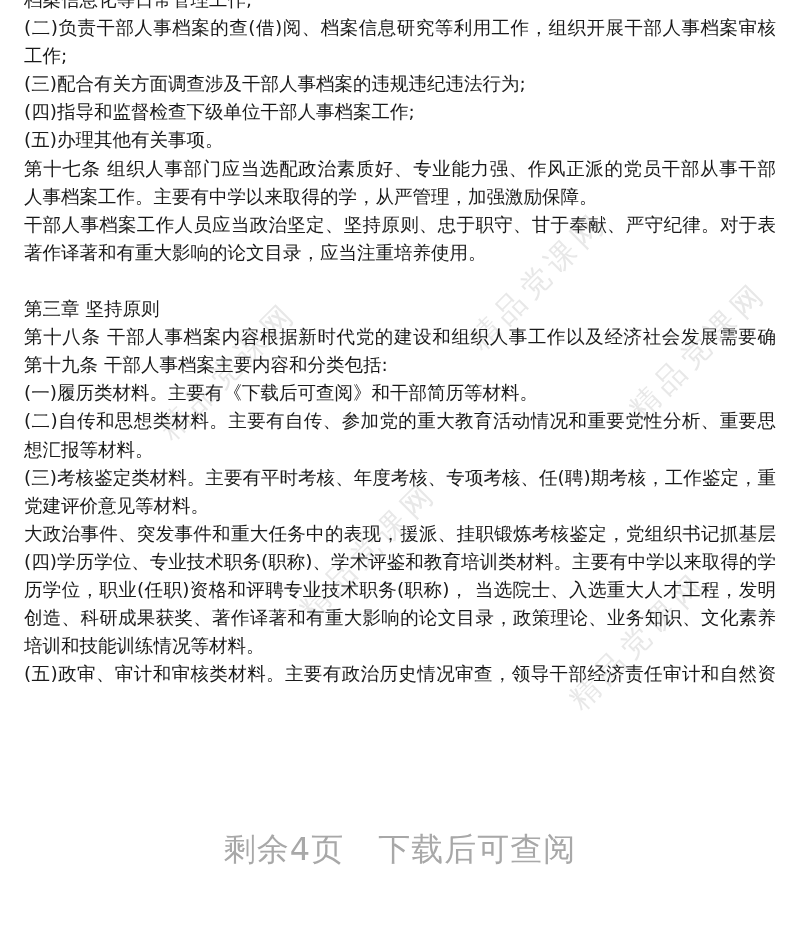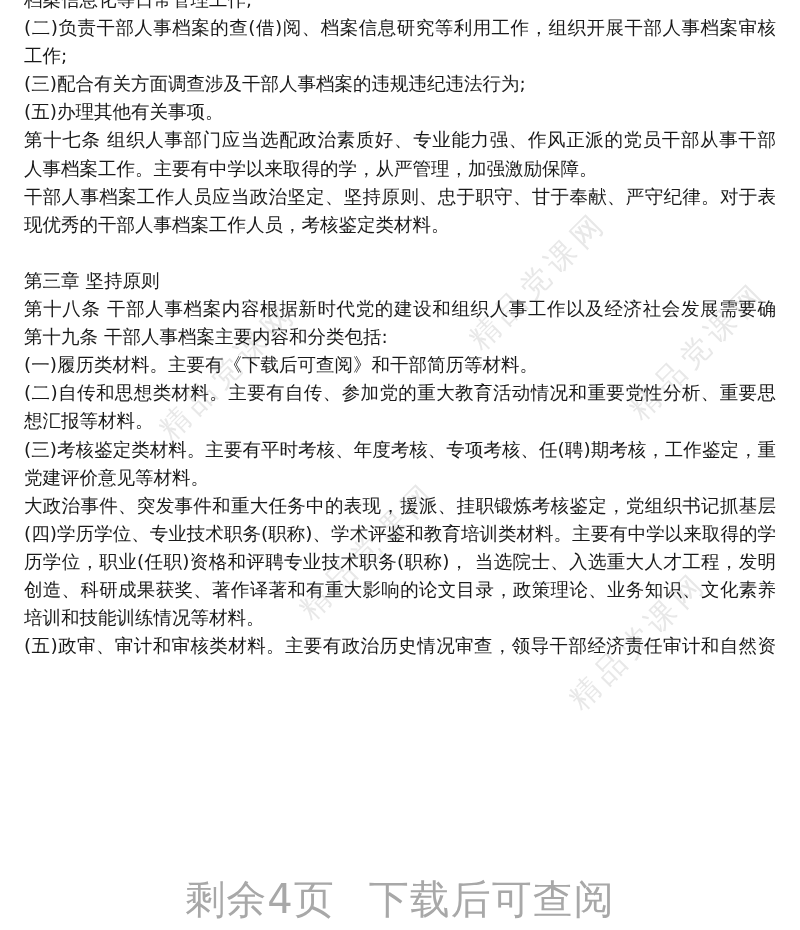--- a/index.html
+++ b/index.html
@@ -4,44 +4,45 @@
 <style>
   html, body { margin:0; padding:0; background:#ffffff; }
   body { width:800px; height:930px; position:relative; overflow:hidden; font-family:"DejaVu Sans","Liberation Sans",sans-serif; }
   .page { position:absolute; left:0; top:0; width:800px; height:930px; }
   .content { position:absolute; left:24px; top:-14px; width:752px; color:#1a1a1a; font-size:18.5px; line-height:28.1px; }
   .line { display:block; height:28.1px; white-space:nowrap; overflow:visible; text-align:justify; text-align-last:justify; }
   .line.last { text-align-last:left; }
   .blank { height:28.1px; }
   .watermark { position:absolute; color:#e8e8e8; font-size:30px; letter-spacing:6px; transform:rotate(-45deg); transform-origin:left top; white-space:nowrap; pointer-events:none; z-index:0; }
   .content { z-index:1; }
-  .more { position:absolute; left:0; width:800px; top:828px; text-align:center; color:#a8a8a8; font-size:40px; letter-spacing:1px;margin-top:44px; }
+  .more { position:absolute; left:0; width:800px; top:828px; text-align:center; color:#a8a8a8; font-size:32px; letter-spacing:1px; }
   .more .gap { display:inline-block; width:34px; }
 </style>
 </head>
 <body>
 
 <div class="page">
 
   <div class="watermark" style="left:150px;top:420px;">精品党课网</div>
   <div class="watermark" style="left:290px;top:600px;">精品党课网</div>
   <div class="watermark" style="left:460px;top:330px;">精品党课网</div>
   <div class="watermark" style="left:560px;top:690px;">精品党课网</div>
   <div class="watermark" style="left:620px;top:400px;">精品党课网</div>
 
   <div class="content" id="doc-body">
       <span class="line last">档案信息化等日常管理工作;</span>
       <span class="line">(二)负责干部人事档案的查(借)阅、档案信息研究等利用工作，组织开展干部人事档案审核</span>
       <span class="line last">工作;</span>
       <span class="line last">(三)配合有关方面调查涉及干部人事档案的违规违纪违法行为;</span>
+      <span class="line last">(四)指导和监督检查下级单位干部人事档案工作;</span>
       <span class="line last">(五)办理其他有关事项。</span>
       <span class="line">第十七条  组织人事部门应当选配政治素质好、专业能力强、作风正派的党员干部从事干部</span>
       <span class="line last">人事档案工作。主要有中学以来取得的学，从严管理，加强激励保障。</span>
       <span class="line">干部人事档案工作人员应当政治坚定、坚持原则、忠于职守、甘于奉献、严守纪律。对于表</span>
-      <span class="line last">现优秀的干部人事档案工作人员，考核鉴定类材料。</span>
+      <span class="line last">著作译著和有重大影响的论文目录，应当注重培养使用。</span>
       <span class="line last blank"></span>
       <span class="line last">第三章  坚持原则</span>
       <span class="line">第十八条  干部人事档案内容根据新时代党的建设和组织人事工作以及经济社会发展需要确</span>
       <span class="line last">第十九条  干部人事档案主要内容和分类包括:</span>
       <span class="line last">(一)履历类材料。主要有《下载后可查阅》和干部简历等材料。</span>
       <span class="line">(二)自传和思想类材料。主要有自传、参加党的重大教育活动情况和重要党性分析、重要思</span>
       <span class="line last">想汇报等材料。</span>
       <span class="line">(三)考核鉴定类材料。主要有平时考核、年度考核、专项考核、任(聘)期考核，工作鉴定，重</span>
       <span class="line last">党建评价意见等材料。</span>
       <span class="line">大政治事件、突发事件和重大任务中的表现，援派、挂职锻炼考核鉴定，党组织书记抓基层</span>

